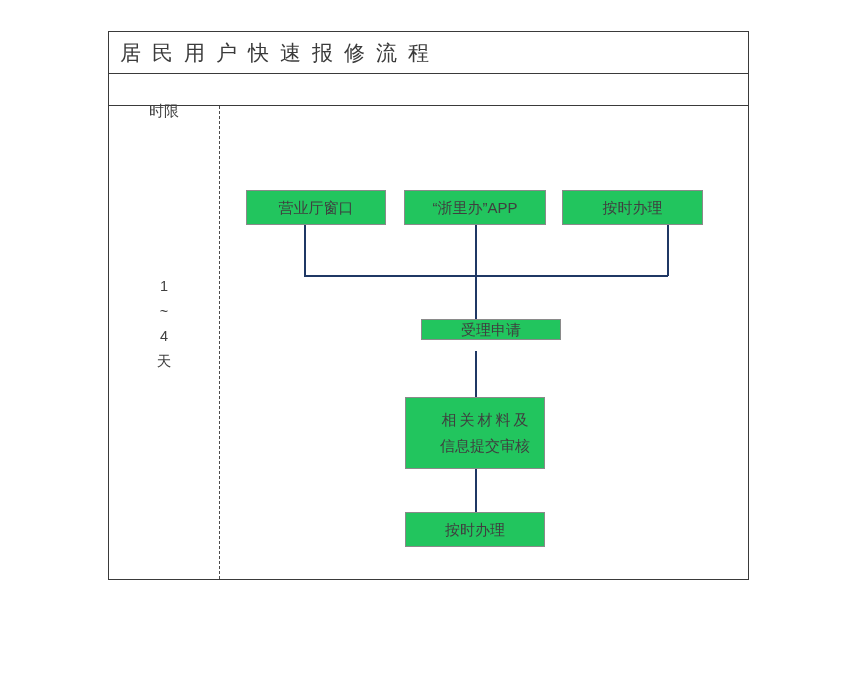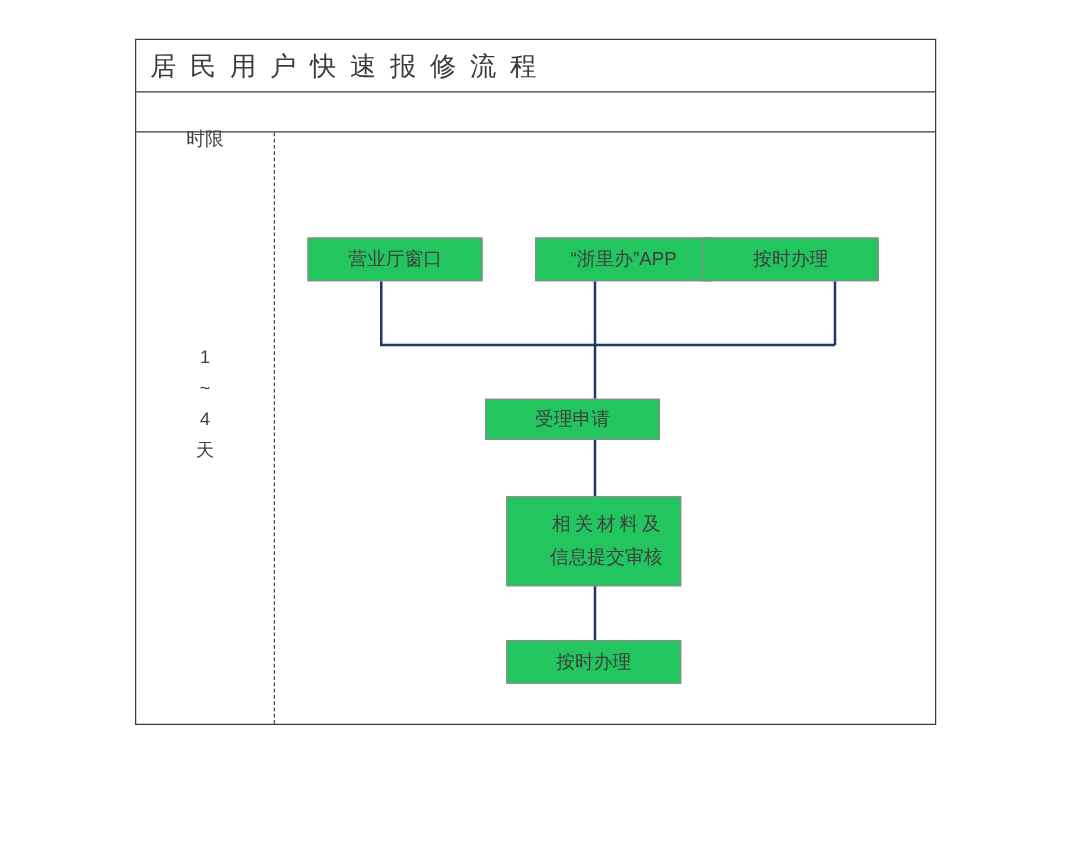--- a/index.html
+++ b/index.html
@@ -117,24 +117,24 @@
     font-size: 15px;
     color: #3f3f3f;
     line-height: 26px;
     white-space: nowrap;
     z-index: 3;
   }
   .node .sp { letter-spacing: 3px; text-indent: 3px; }
 
   
   #node-hall     { left: 137px; top: 84px;  width: 140px; height: 35px; }
-  #node-app      { left: 295px; top: 84px;  width: 142px; height: 35px; margin-left: 24px; }
+  #node-app      { left: 295px; top: 84px;  width: 142px; height: 35px; }
   #node-wechat   { left: 453px; top: 84px;  width: 141px; height: 35px; }
 
-  #node-accept   { left: 279px; top: 213px; width: 140px; height: 33px; }
+  #node-accept   { left: 312px; top: 213px; width: 140px; height: 21px; }
   #node-review   { left: 296px; top: 291px; width: 140px; height: 72px; padding-left: 20px; }
   #node-handle   { left: 296px; top: 406px; width: 140px; height: 35px; }
 
   
   .conn {
     position: absolute;
     background: #1f3864;
     z-index: 1;
   }
   .v { width: 1.6px; }

